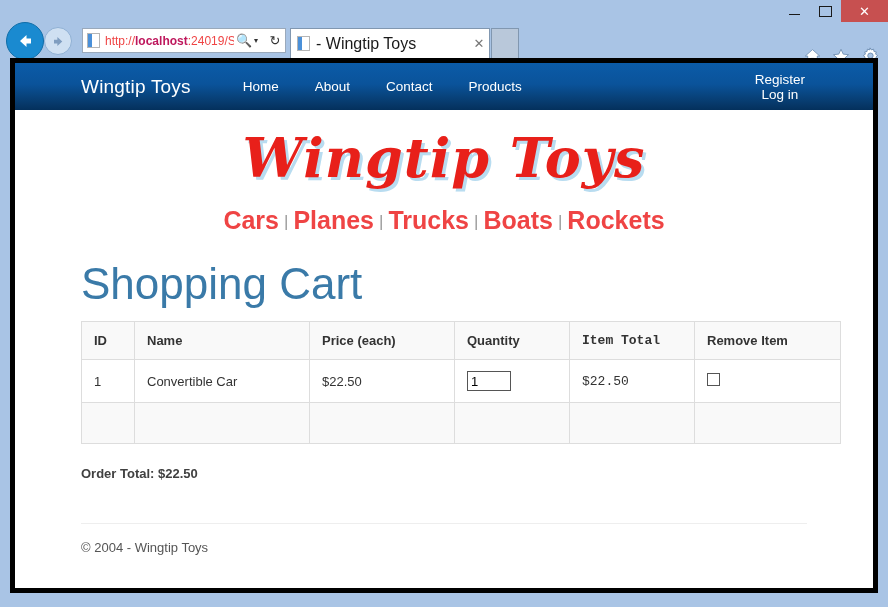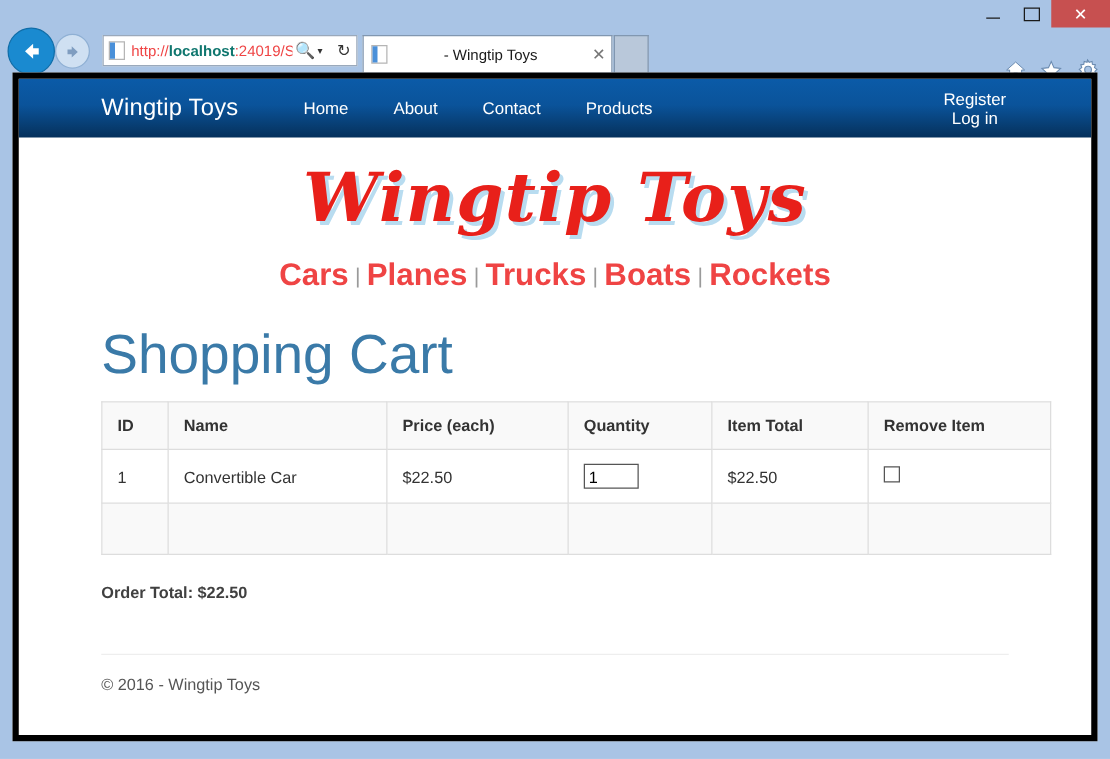--- a/index.html
+++ b/index.html
@@ -67,37 +67,37 @@
     box-sizing: border-box;
   }
   .addr-favicon {
     width: 14px; height: 15px; margin-left: 4px; margin-right: 4px;
     position: relative; flex: none;
   }
   .addr-url {
     flex: 1; font-size: 12px; color: #444; white-space: nowrap;
     overflow: hidden; line-height: 14px;
   }
-  .addr-url b { color: #0f766e; font-weight: bold; }
+  .addr-url b { color: #be185d; font-weight: bold; }
   .addr-url .dim { color: #ef4444; }
   .addr-search, .addr-refresh {
     width: 20px; text-align: center; font-size: 13px; color: #333; flex: none;
   }
   .addr-drop { width: 11px; font-size: 8px; color: #333; flex: none; }
 
   .tabstrip { position: absolute; left: 290px; top: 6px; height: 30px; }
   .tab {
     position: absolute; left: 0; top: 0;
     width: 200px; height: 30px;
     background: #ffffff; border: 1px solid #8197b0; border-bottom: none;
     box-sizing: border-box;
     display: flex; align-items: center;
   }
   .tab-favicon { width: 14px; height: 15px; margin: 0 5px 0 6px; position: relative; flex: none; }
-  .tab-title { flex: 1; font-size: 12px; color: #1a1a1a; white-space: nowrap; overflow: hidden; text-align: center; }
+  .tab-title { flex: 1; font-size: 16px; color: #1a1a1a; white-space: nowrap; overflow: hidden; }
   .tab-close { width: 20px; text-align: center; font-size: 13px; color: #777; flex: none; }
   .newtab {
     position: absolute; left: 201px; top: 0;
     width: 28px; height: 30px;
     background: #b9c8da; border: 1px solid #8197b0; border-bottom: none;
     box-sizing: border-box;
   }
 
   .tool-icons {
     position: absolute; right: 8px; top: 24px;
@@ -192,21 +192,21 @@
     font-weight: bold;
     background: #f9f9f9;
     color: #333333;
   }
   table.cart tr.empty td { height: 18px; background: #f9f9f9; }
   table.cart td.c-id { width: 28px; }
   table.cart td.c-name, th.h-name { width: 150px; }
   table.cart th.h-id { width: 28px; }
   table.cart th.h-price, td.c-price { width: 120px; }
   table.cart th.h-qty, td.c-qty { width: 90px; }
-  table.cart th.h-total, td.c-total { width: 100px; }
+  table.cart th.h-total, td.c-total { width: 100px; font-family: Liberation Mono, monospace; }
 
   .qty-input {
     width: 44px; height: 20px;
     border: 1px solid #555; background: #fff;
     font-size: 13px; font-family: "Liberation Sans", sans-serif;
     padding: 0 3px; box-sizing: border-box; color: #000;
   }
   .remove-cb {
     width: 13px; height: 13px; margin: 0;
     border: 1px solid #555; background: #fff;
@@ -358,17 +358,17 @@
             <td></td>
             <td></td>
             <td></td>
           </tr>
         </tbody>
       </table>
 
       <div class="order-total">Order Total: $22.50</div>
 
       <hr class="footer-rule">
-      <div class="footer-text">© 2016 - Wingtip Toys</div>
+      <div class="footer-text">© 2004 - Wingtip Toys</div>
 
     </div>
   </div>
 </div>
 
 </body></html>

